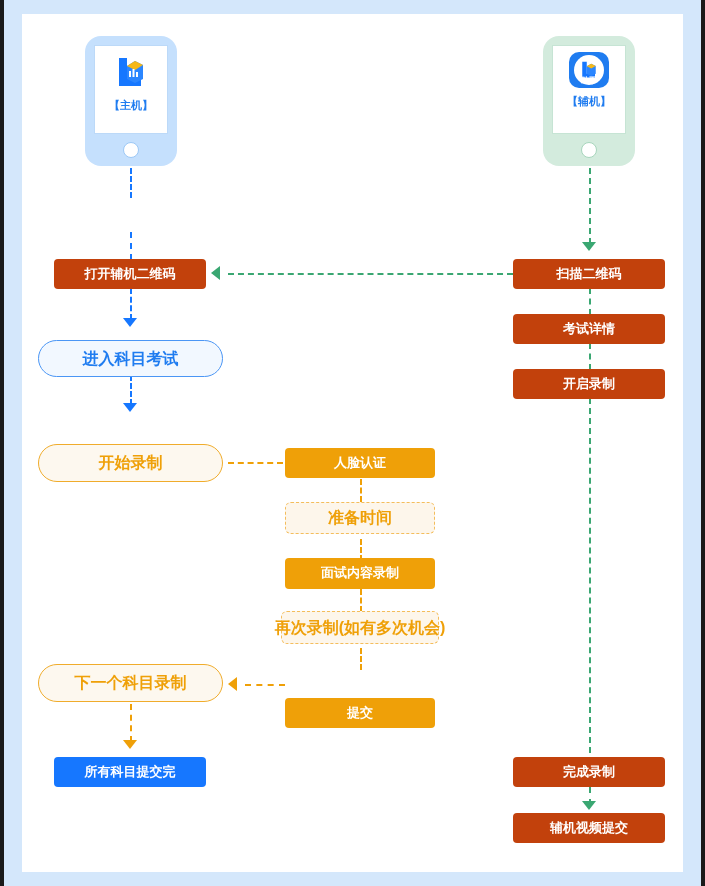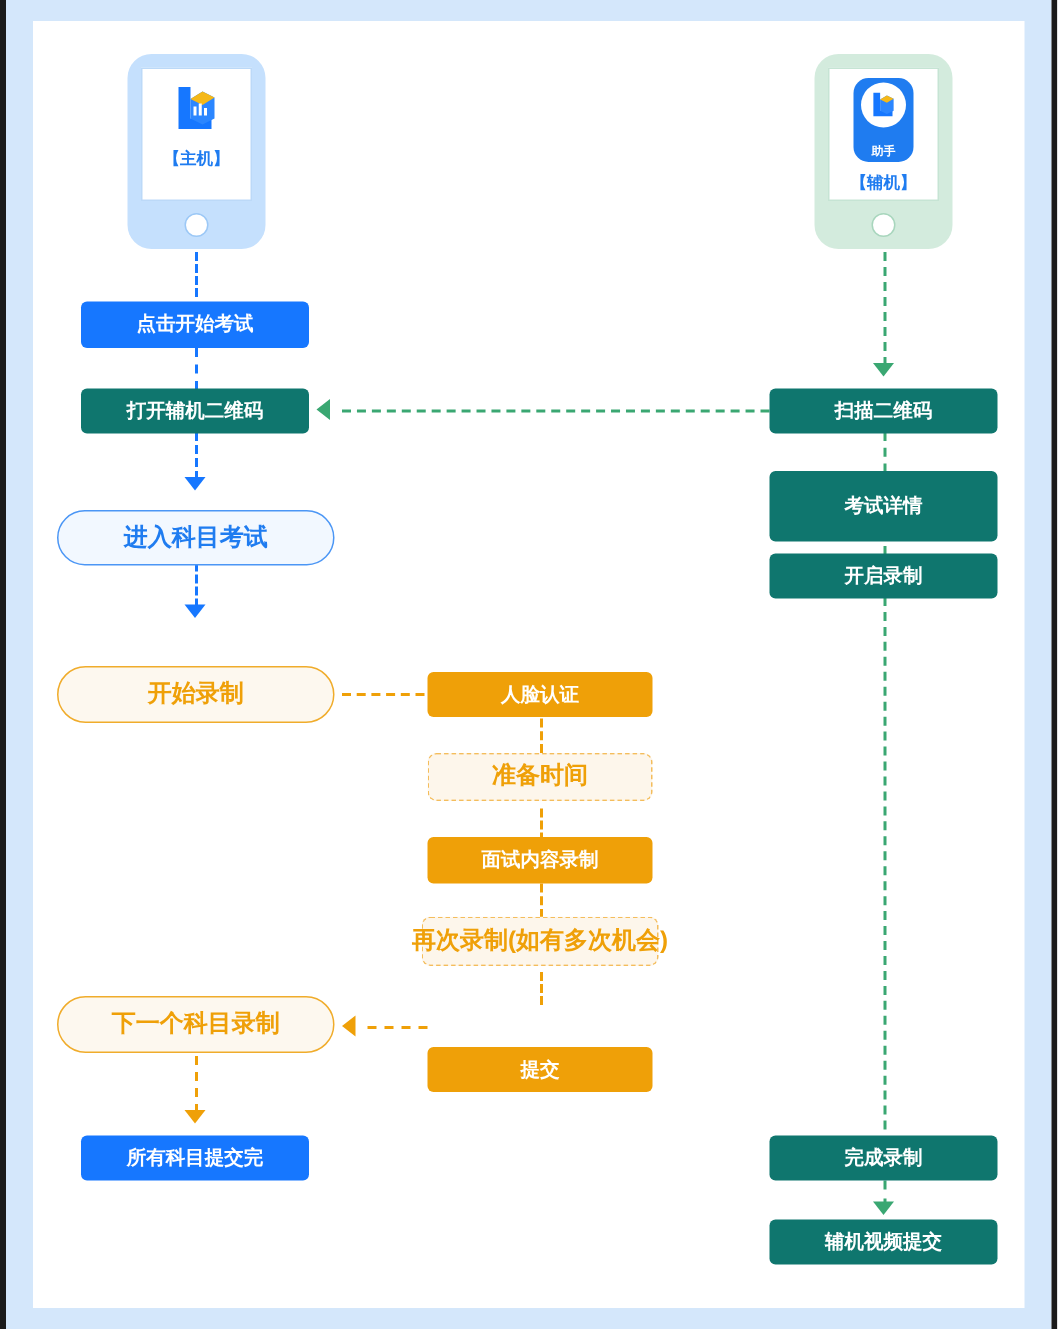--- a/index.html
+++ b/index.html
@@ -96,21 +96,21 @@
     font-size: 11px;
     font-weight: bold;
     color: #1f7cf0;
     letter-spacing: 0px;
     margin-top: 2px;
     line-height: 14px;
   }
   .app-icon-host { display: inline-block; }
   .app-icon-aux {
     display: inline-block;
-    width: 40px; height: 56px;
+    width: 40px; height: 36px;
     border-radius: 10px;
     background: #1f7cf0;
     position: relative;
   }
   .aux-disc {
     position: absolute;
     left: 50%; top: 3px;
     margin-left: -15px;
     width: 30px; height: 30px;
     border-radius: 50%;
@@ -139,21 +139,21 @@
     line-height: 1.1;
     white-space: nowrap;
   }
   .node.solid-blue {
     background: #1677ff;
     color: #ffffff;
     border-radius: 4px;
     font-weight: bold;
   }
   .node.solid-green {
-    background: #0f766e;
+    background: #c2410c;
     color: #ffffff;
     border-radius: 4px;
     font-weight: bold;
   }
   .node.solid-orange {
     background: #efa008;
     color: #ffffff;
     border-radius: 4px;
     font-weight: bold;
   }
@@ -296,21 +296,20 @@
 
     <div class="vline blue" style="left:130px; top:168px; height:30px;"></div>
     <div class="vline blue" style="left:130px; top:232px; height:28px;"></div>
     <div class="vline blue" style="left:130px; top:288px; height:32px;"></div>
     <div class="arrow-down blue" style="left:123px; top:318px;"></div>
     <div class="vline blue" style="left:130px; top:375px; height:30px;"></div>
     <div class="arrow-down blue" style="left:123px; top:403px;"></div>
     <div class="vline orange" style="left:130px; top:704px; height:38px;"></div>
     <div class="arrow-down orange" style="left:123px; top:740px;"></div>
 
-    <div class="node solid-blue" style="left:54px;  top:201px; width:152px; height:31px;">点击开始考试</div>
 
     <div class="node solid-green" style="left:54px;  top:259px; width:152px; height:30px;">打开辅机二维码</div>
 
     <div class="node pill-blue" style="left:38px;  top:340px; width:185px; height:37px;">进入科目考试</div>
 
     <div class="node pill-orange" style="left:38px;  top:444px; width:185px; height:38px;text-align:center;">开始录制</div>
 
     <div class="node pill-orange" style="left:38px;  top:664px; width:185px; height:38px;">下一个科目录制</div>
 
     <div class="node solid-blue" style="left:54px;  top:757px; width:152px; height:30px;">所有科目提交完</div>
@@ -341,21 +340,21 @@
     <div class="vline green" style="left:589px; top:343px; height:27px;"></div>
     <div class="vline green" style="left:589px; top:398px; height:355px;"></div>
     <div class="vline green" style="left:589px; top:787px; height:18px;"></div>
     <div class="arrow-down green" style="left:582px; top:801px;"></div>
 
     <div class="hline green" style="left:228px; top:273px; width:285px;"></div>
     <div class="arrow-left green" style="left:211px; top:266px;"></div>
 
     <div class="node solid-green" style="left:513px; top:259px; width:152px; height:30px;font-family:Liberation Serif, serif;">扫描二维码</div>
 
-    <div class="node solid-green" style="left:513px; top:314px; width:152px; height:47px;">考试详情</div>
+    <div class="node solid-green" style="left:513px; top:314px; width:152px; height:30px;">考试详情</div>
 
     <div class="node solid-green" style="left:513px; top:369px; width:152px; height:30px;">开启录制</div>
 
     <div class="node solid-green" style="left:513px; top:757px; width:152px; height:30px;">完成录制</div>
 
     <div class="node solid-green" style="left:513px; top:813px; width:152px; height:30px;">辅机视频提交</div>
 
 
   </div>
 </div>

